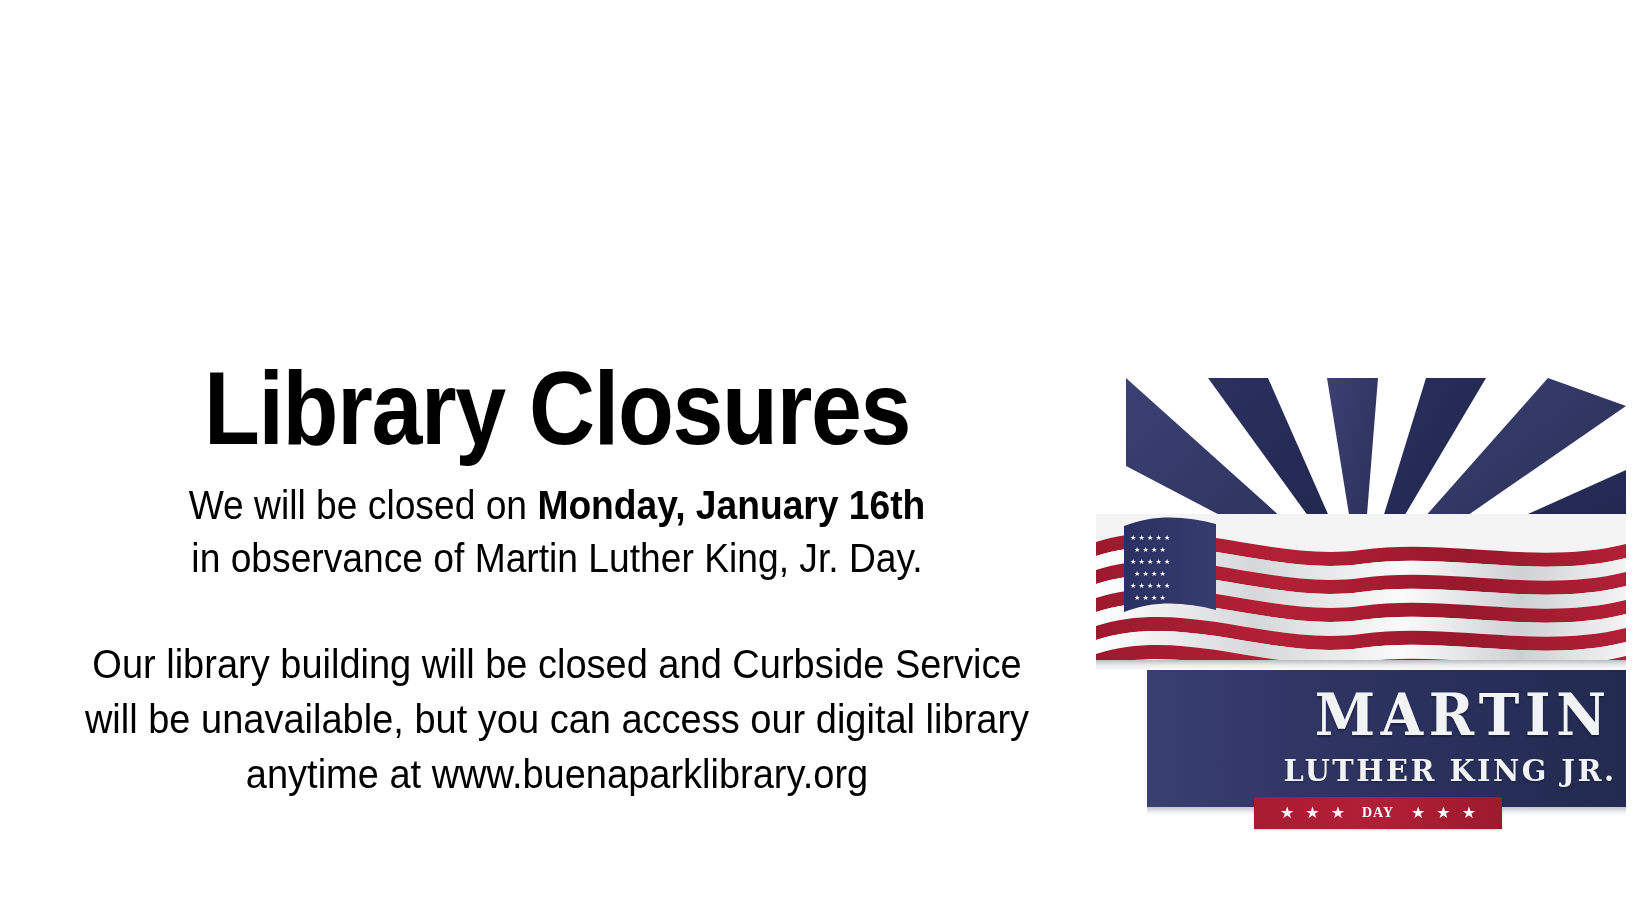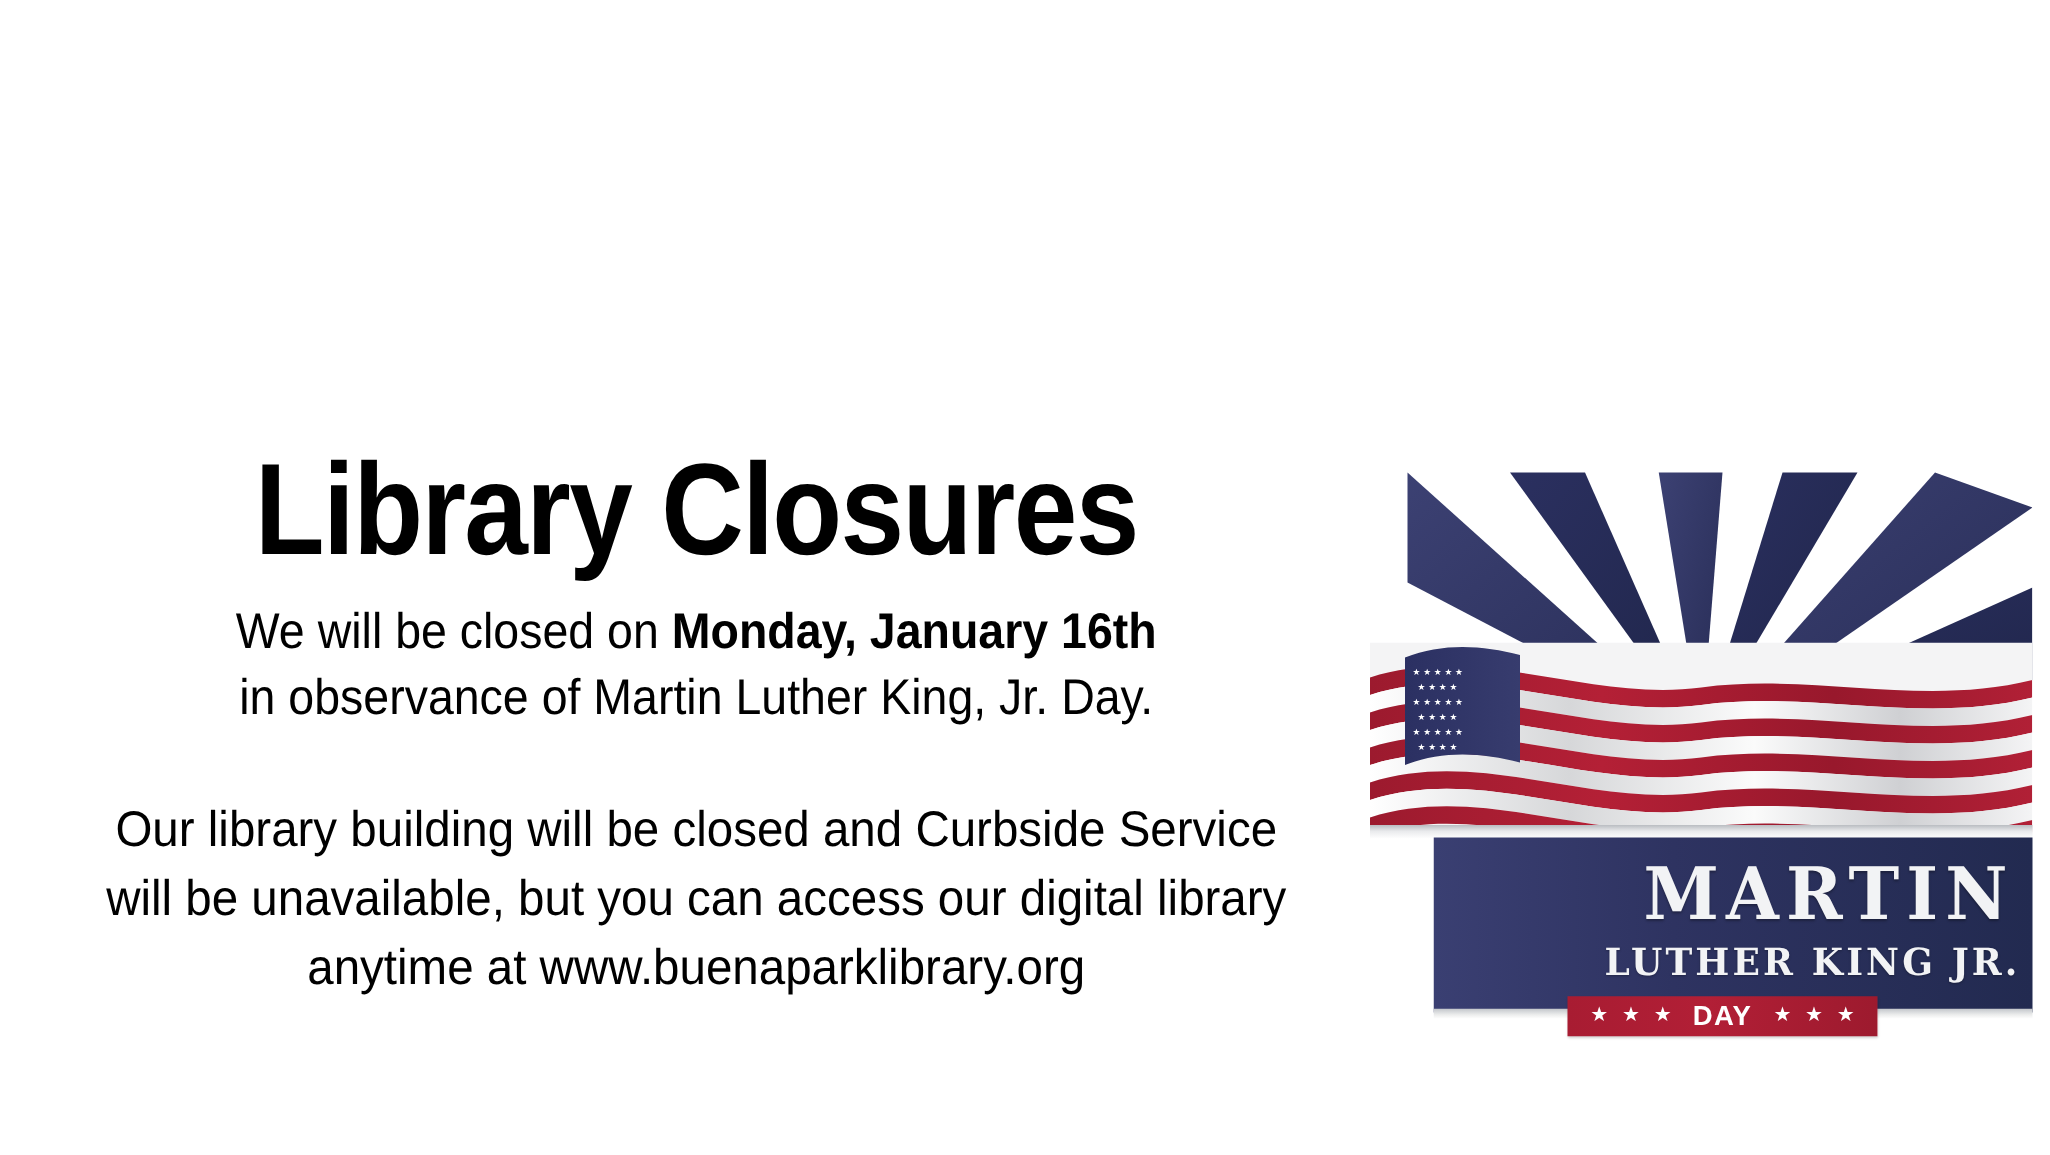--- a/index.html
+++ b/index.html
@@ -174,23 +174,23 @@
     align-items: center;
     gap: 11px;
     padding: 0 13px;
   }
   .ribbon-star {
     color: #ffffff;
     font-size: 16px;
     line-height: 1;
   }
   .ribbon-day {
-    font-family: Liberation Sans, sans-serif;
-    font-weight: 700;
-    font-size: 22px;
+    font-family: Liberation Serif, serif;
+    font-weight: 700;
+    font-size: 14px;
     letter-spacing: 1px;
     color: #ffffff;
     line-height: 1;
     padding: 0 4px;
   }
 </style>
 </head>
 <body>
 
 <div class="slide">

